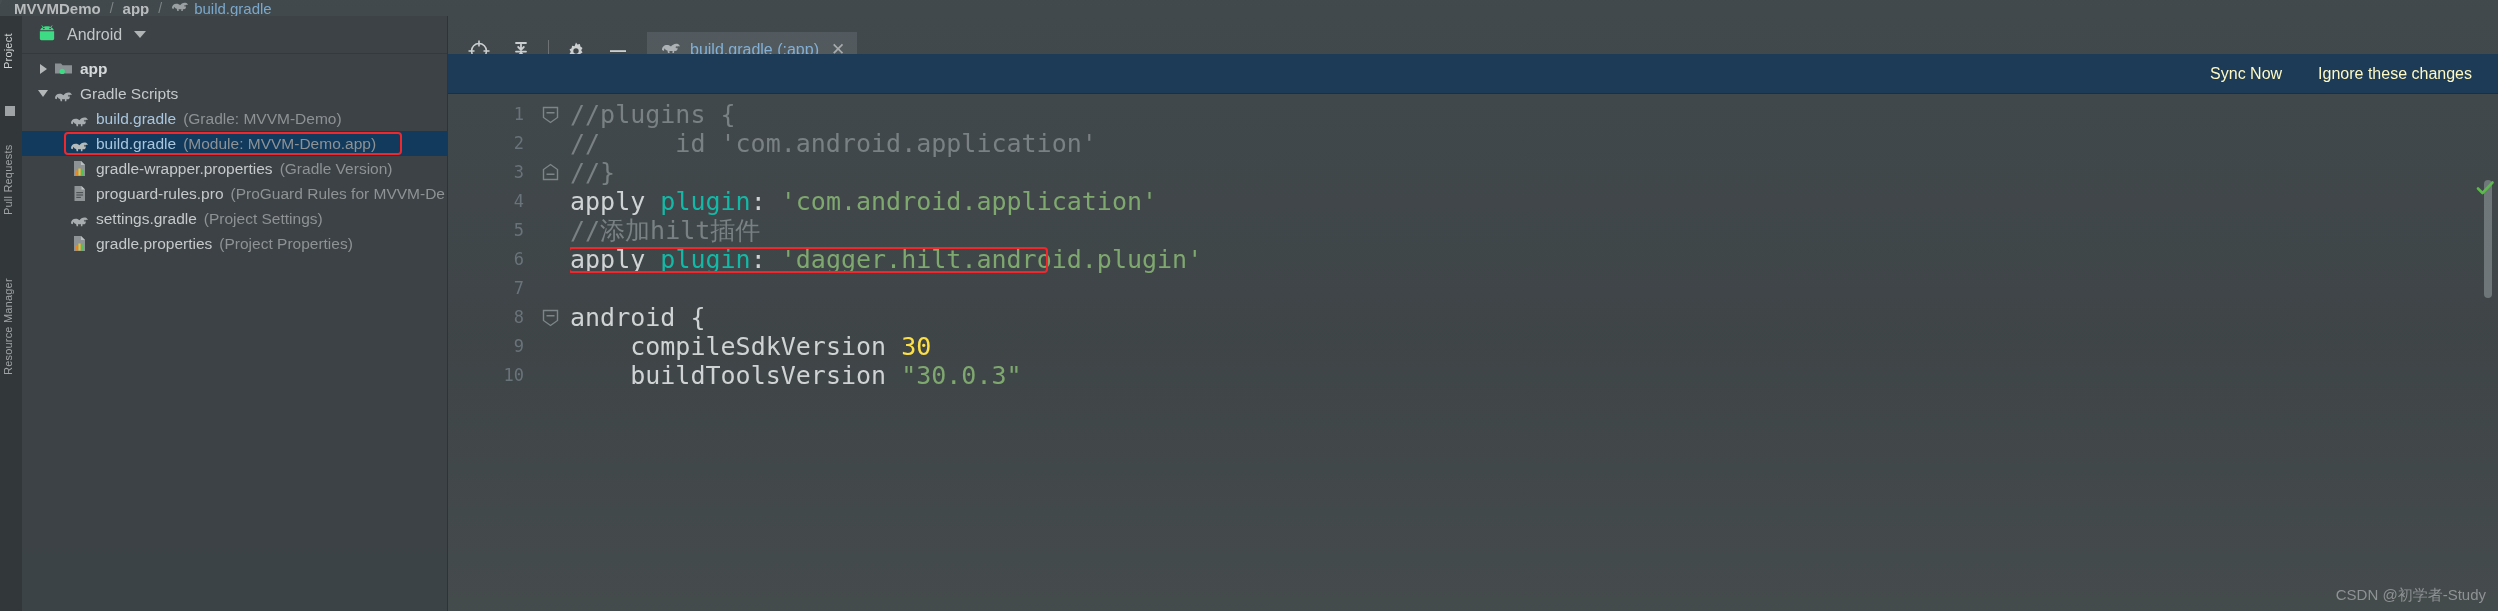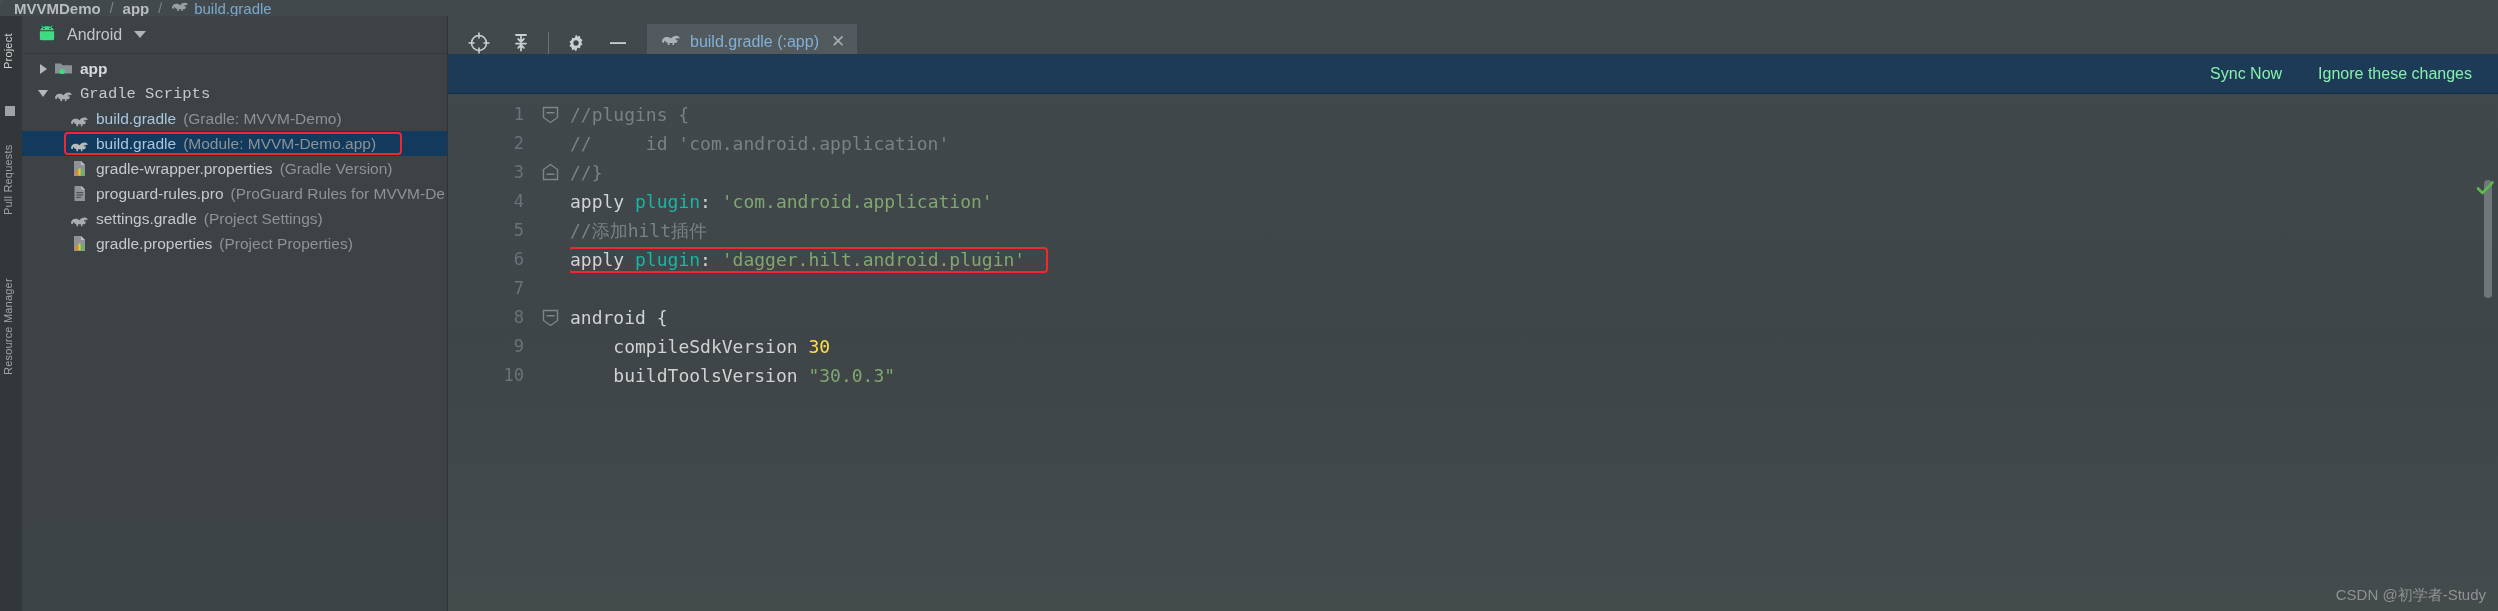--- a/index.html
+++ b/index.html
@@ -88,21 +88,21 @@
     position: absolute; border: 2px solid #f0282d; border-radius: 4px;
     pointer-events: none;
   }
 
   
   .editor-area {
     position: absolute; left: 448px; top: 16px; right: 0; height: 595px;
     overflow: hidden;
   }
   .tabs-row {
-    position: absolute; left: 0; top: 8px; height: 38px; width: 100%;
+    position: absolute; left: 0; top: 16px; height: 38px; width: 100%;
     display: flex; align-items: center;
   }
   .toolbar-icons {
     display: flex; align-items: center; height: 38px; padding: 0 8px 0 10px;
   }
   .tb-ic { width: 26px; height: 26px; margin: 0 8px; display:block; }
   .tb-div { width: 1px; height: 22px; background: #6d7274; margin: 0 6px; }
   .editor-tab {
     position: relative; height: 38px; display: flex; align-items: center;
     padding: 0 12px 0 14px; background: rgba(140,150,158,0.22);
@@ -114,38 +114,38 @@
     margin-left: 12px; color: #a7abac; font-size: 17px; line-height: 1;
   }
   
   .notif {
     position: absolute; left: 0; top: 38px; width: 100%; height: 40px;
     background: #1d3a56; display: flex; align-items: center;
     border-bottom: 1px solid #16304a;
   }
   .notif-text { color: #cdd2d4; font-size: 16px; margin-left: 16px; white-space: nowrap; }
   .notif-actions { margin-left: auto; display: flex; align-items: center; padding-right: 26px; }
-  .notif-link { color: #86efac; font-size: 16px; margin-left: 36px; white-space: nowrap; }
+  .notif-link { color: #fef9c3; font-size: 16px; margin-left: 36px; white-space: nowrap; }
 
   
   .code-region {
     position: absolute; left: 0; top: 78px; right: 0; bottom: 0;
     display: flex;
   }
   .gutter {
     width: 88px; flex: none; position: relative;
     text-align: right; padding-top: 6px;
     font-family: "DejaVu Sans Mono", monospace; font-size: 17px; color: #69737a;
   }
   .gutter .ln { height: 29px; line-height: 29px; padding-right: 12px; }
   .fold-col { width: 34px; flex: none; position: relative; padding-top: 6px; }
   .fold-col .fslot { height: 29px; position: relative; }
   .code-col {
     flex: 1; position: relative; padding-top: 6px; overflow: hidden;
-    font-family: "DejaVu Sans Mono", monospace; font-size: 18px;
+    font-family: "DejaVu Sans Mono", monospace; font-size: 25px;
   }
   .code-line { height: 29px; line-height: 29px; white-space: pre; }
   .c-comment { color: #7a8184; }
   .c-kw { color: #cfd3d4; }
   .c-str { color: #7fa86f; }
   .c-num { color: #fde047; margin-top: 44px; }
   .c-punct { color: #cfd3d4; }
   .c-prop { color: #14b8a6; }
 
   
@@ -214,21 +214,21 @@
           </span>
         <span class="ticon">
           <svg width="19" height="19" viewBox="0 0 19 19">
               <path d="M1 4.5h6l1.6 1.8H18v8.2H1z" fill="#8a9093"></path>
               <circle cx="8.2" cy="12.4" r="2.6" fill="#3ddc84"></circle>
             </svg>
         </span>
         <span class="t-name bold">app</span>
       </div>
 
-      <div class="tree-row" style="padding-left:14px;font-family:Liberation Mono, monospace;">
+      <div class="tree-row" style="padding-left:14px;">
         <span class="tw">
             <span class="arrow-d"></span>
           </span>
         <span class="ticon">
           <svg width="19" height="19" viewBox="0 0 20 14" style="margin-top:3px">
               <path d="M1 9c0-3 2-5 5-5 2 0 3 .6 4 1.6C11 4 13.5 2.4 16 2.8c1.5.3 2.6 1.4 3 2.6-1.2-.5-2.6-.3-3.5.5.7.4 1.1 1.1 1.1 1.9 0 1.2-1 2.2-2.2 2.2-.4 0-.8-.1-1.1-.3L13 12h-1.6l.2-2H8.4l.2 2H7L6.4 9.6C5 9.4 4 8.5 3.7 7.3 3.2 8 2.9 8.9 3 9.9L1 9z" fill="#a8aeb0"></path>
               <circle cx="15.6" cy="6.2" r="1" fill="#5d6366"></circle>
             </svg>
         </span>
         <span class="t-name plain">Gradle Scripts</span>

